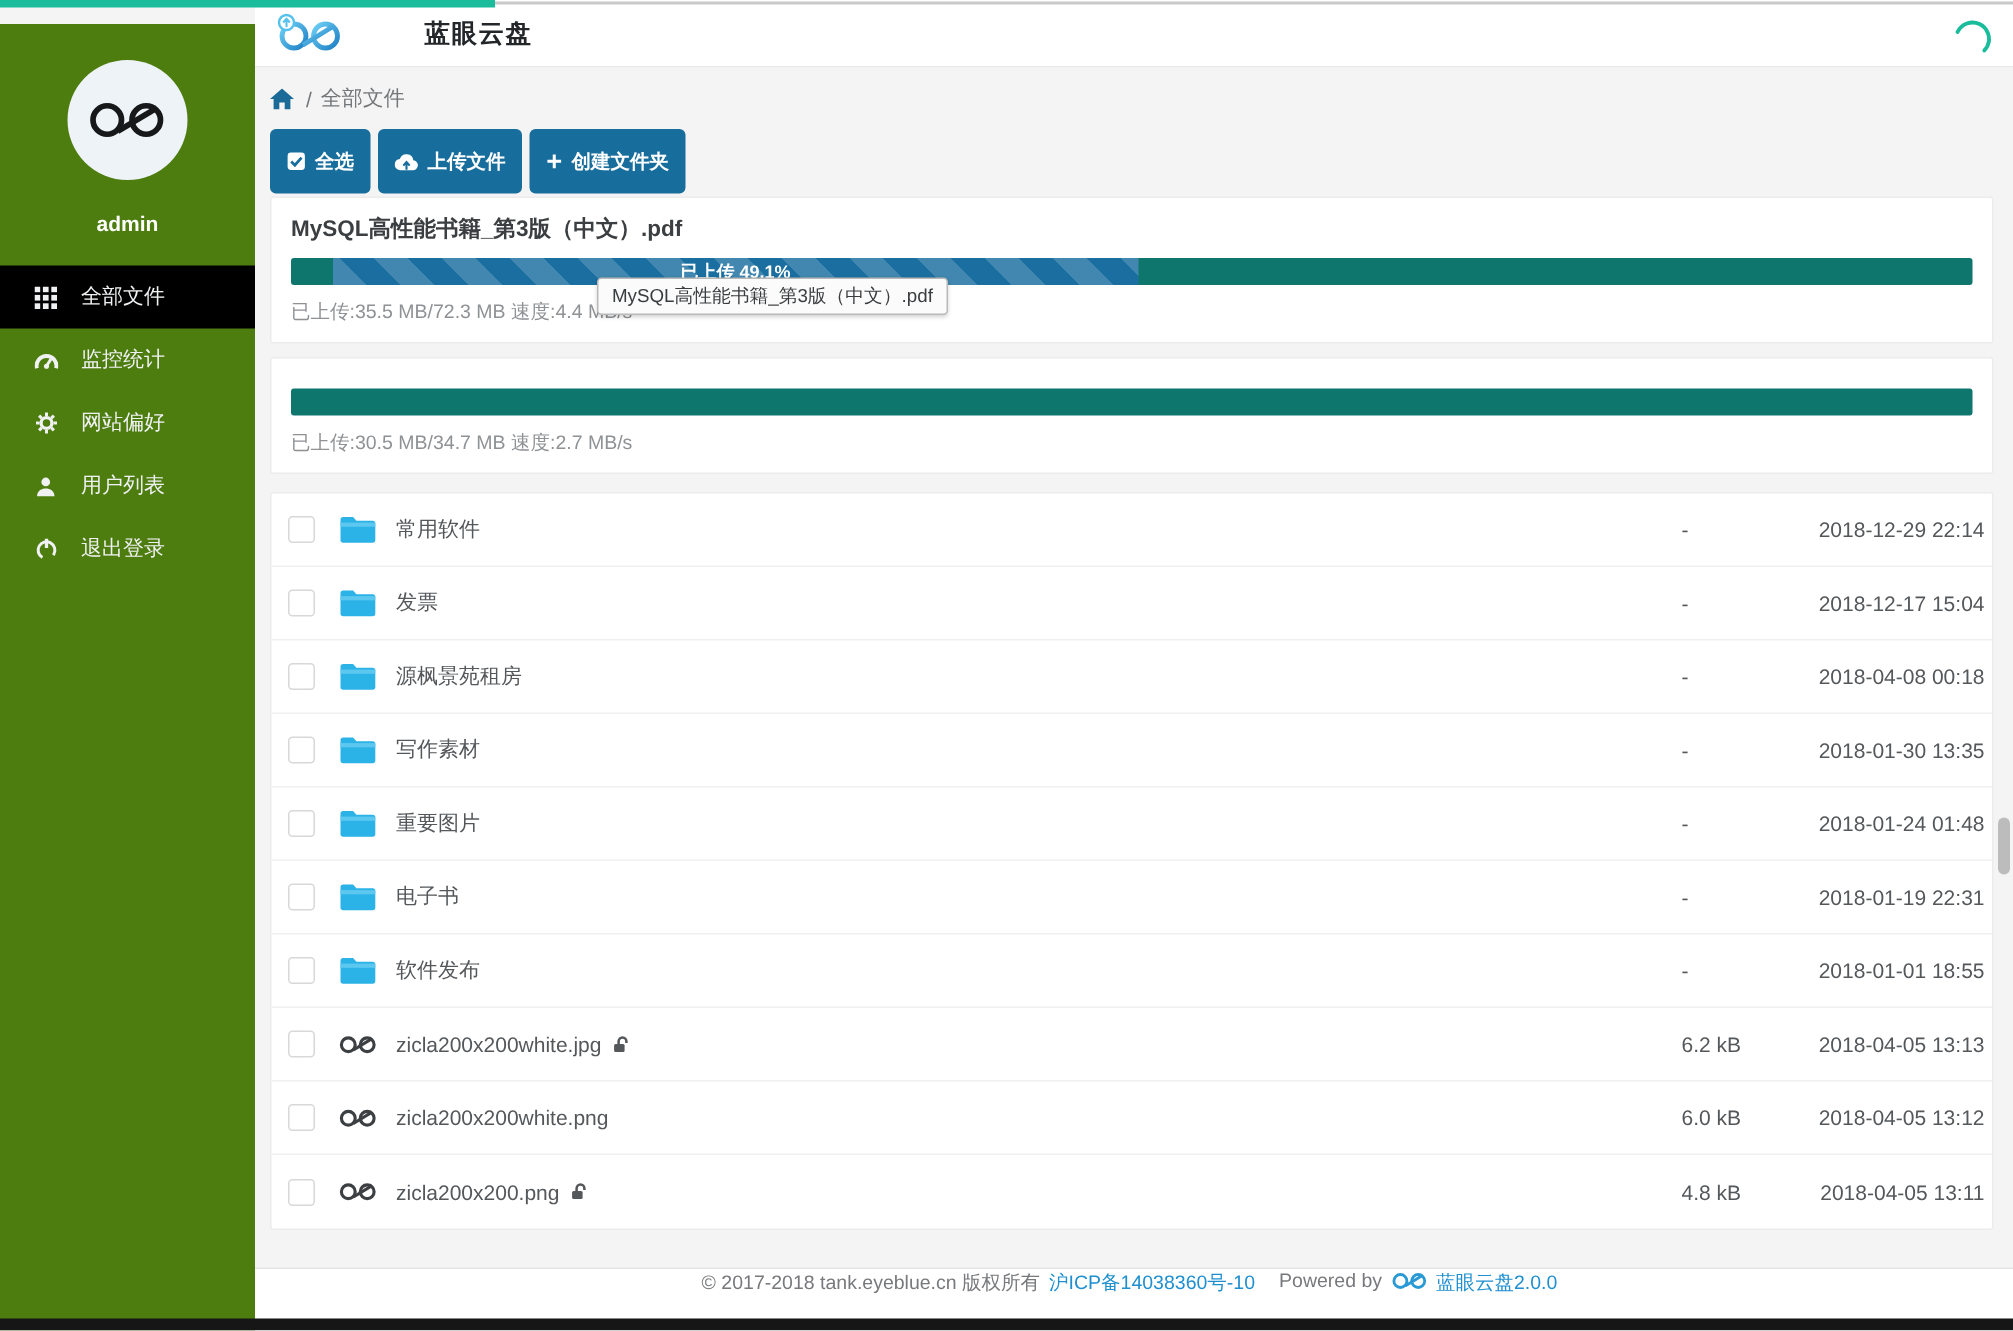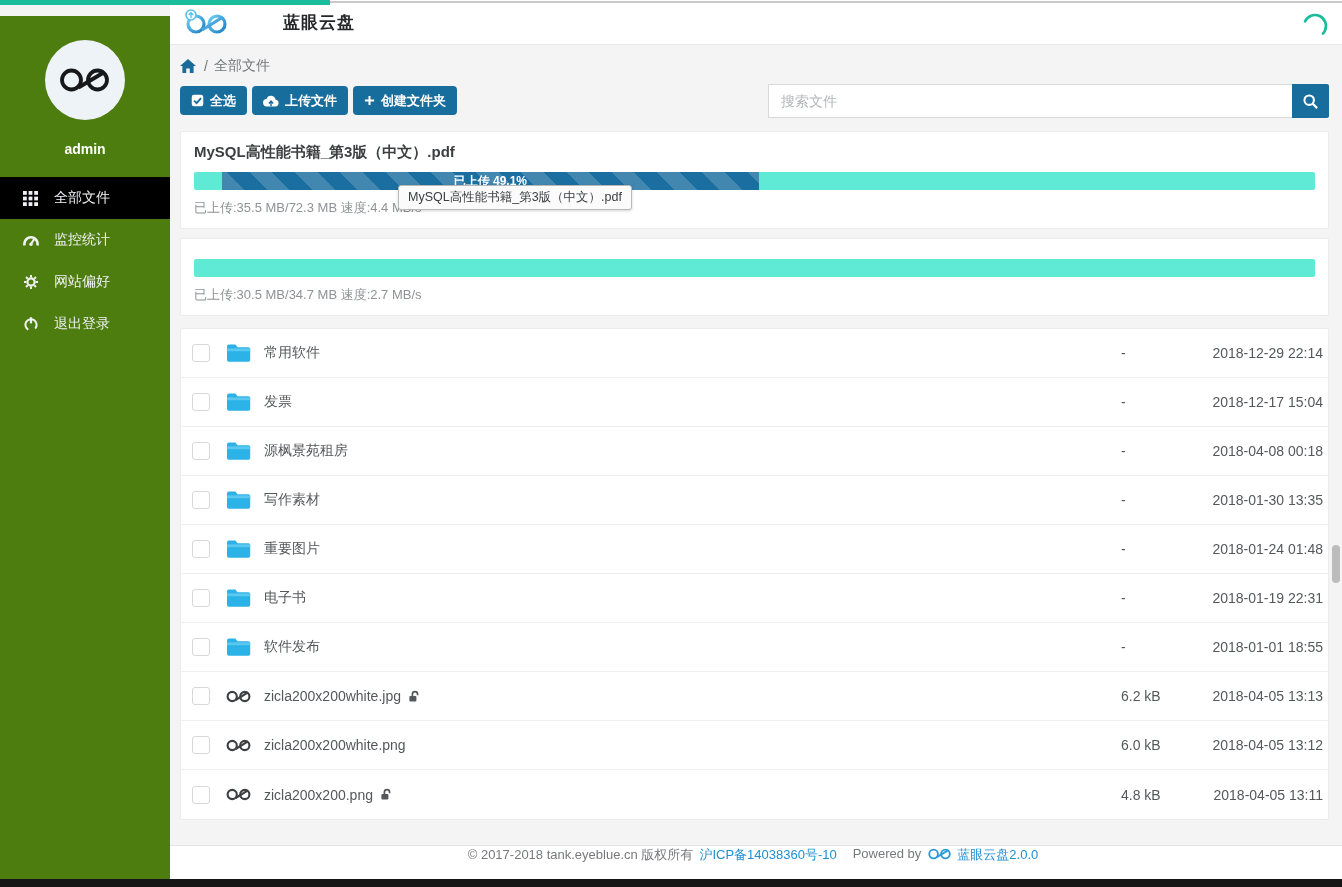--- a/index.html
+++ b/index.html
@@ -29,37 +29,37 @@
   #header { position:absolute; left:170px; top:0; width:1172px; height:45px; background:#ffffff;
             border-bottom:1px solid #e9e9e9; display:flex; align-items:center; padding-left:13px; z-index:5;gap:44px; }
   .brand-title { font-size:17px; font-weight:bold; color:#24272a; margin-left:10px; letter-spacing:1px; }
 
   
   #content { position:absolute; left:180px; top:57px; width:1149px; }
   .breadcrumb { display:flex; align-items:center; height:18px; font-size:14px; color:#73777a; }
   .breadcrumb .sep { margin:0 6px 0 8px; }
 
   .toolbar { display:flex; align-items:flex-start; margin-top:9px; height:34px; }
-  .btn { height:29px; margin-top:2px; background:#176d9c; color:#ffffff; border:none; border-radius:4px;
+  .btn { height:43px; margin-top:2px; background:#176d9c; color:#ffffff; border:none; border-radius:4px;
          font-family:"Liberation Sans",sans-serif; font-size:13px; font-weight:bold;
          display:flex; align-items:center; padding:0 11px; margin-right:5px; cursor:pointer; }
   .btn .bi { margin-right:6px; display:flex; align-items:center; }
   .searchwrap { margin-left:auto; display:flex; width:561px; }
   .searchwrap input { flex:1; height:34px; border:1px solid #d9d9d9; border-right:none; background:#fff;
          padding:0 12px; font-size:14px; color:#333; font-family:"Liberation Sans",sans-serif; outline:none; }
   .searchwrap input::placeholder { color:#b3b6b9; }
   .search-btn { width:37px; height:34px; background:#176d9c; border:none; border-radius:0 2px 2px 0;
          display:flex; align-items:center; justify-content:center; cursor:pointer; }
 
   
   .card { background:#ffffff; border:1px solid #ececec; border-radius:2px; }
   .upload-card { margin-top:13px; padding:11px 13px 13px 13px; position:relative; }
   .upload-card + .upload-card { margin-top:9px; }
   .up-title { font-size:15px; font-weight:bold; color:#3c3f41; height:20px; }
-  .bar-track { margin-top:9px; height:18px; background:#5eead4; border-radius:2px; overflow:hidden;padding-left:28px; }
+  .bar-track { margin-top:9px; height:18px; background:#0f766e; border-radius:2px; overflow:hidden;padding-left:28px; }
   .bar-fill { height:18px; background-color:#1b6fa0;
       background-image:repeating-linear-gradient(45deg, rgba(255,255,255,.17) 0 16px, rgba(0,0,0,0) 16px 32px);
       color:#fff; font-size:12px; font-weight:bold; line-height:18px; text-align:center; white-space:nowrap; }
   .up-detail { margin-top:9px; font-size:13px; color:#8f9295; height:16px; }
   .tooltip { position:absolute; left:217px; top:53px; background:#fbfbfb; border:1px solid #b9b9b9;
       border-radius:3px; padding:3px 9px; font-size:12.5px; color:#3a3d3f; white-space:nowrap;
       box-shadow:0 1px 3px rgba(0,0,0,.18); z-index:20; }
 
   
   .file-table { margin-top:12px; }
@@ -175,20 +175,29 @@
               <line x1="3.05" y1="12.95" x2="4.75" y2="11.25"></line>
                 <line x1="11.25" y1="4.75" x2="12.95" y2="3.05"></line>
             </g>
             <circle cx="8" cy="8" r="3.6" fill="none" stroke="#f0f1f3" stroke-width="2.2"></circle>
           </svg>
         </span>
         <span>网站偏好</span>
       </div>
       <div class="menu-item">
         <span class="mi">
+          <svg width="15" height="15" viewBox="0 0 16 16">
+            <circle cx="8" cy="4.6" r="3.1" fill="#f0f1f3"></circle>
+            <path d="M1.8,14.8 C1.8,10.9 5,9.3 8,9.3 C11,9.3 14.2,10.9 14.2,14.8 Z" fill="#f0f1f3"></path>
+          </svg>
+        </span>
+        <span>用户列表</span>
+      </div>
+      <div class="menu-item">
+        <span class="mi">
           <svg width="16" height="16" viewBox="0 0 16 16">
             <circle cx="8" cy="8.8" r="5.6" fill="none" stroke="#f0f1f3" stroke-width="2" stroke-dasharray="27 8.2" transform="rotate(119 8 8.8)"></circle>
             <line x1="8" y1="1.2" x2="8" y2="7.4" stroke="#f0f1f3" stroke-width="2.2"></line>
           </svg>
         </span>
         <span>退出登录</span>
       </div>
     </div>
   </div>
 
@@ -225,31 +234,20 @@
       </button>
       <button class="btn">
         <span class="bi">
           <svg width="11" height="11" viewBox="0 0 12 12">
             <path d="M6,1 V11 M1,6 H11" stroke="#ffffff" stroke-width="2.2"></path>
           </svg>
         </span>
         <span>创建文件夹</span>
       </button>
 
-      <div class="searchwrap">
-        <input type="text" placeholder="搜索文件" style="">
-        <button class="search-btn">
-          <span style="display:flex;">
-            <svg width="17" height="17" viewBox="0 0 18 18">
-              <circle cx="7.6" cy="7.6" r="5" fill="none" stroke="#ffffff" stroke-width="2.2"></circle>
-              <line x1="11.4" y1="11.4" x2="16" y2="16" stroke="#ffffff" stroke-width="2.4"></line>
-            </svg>
-          </span>
-        </button>
-      </div>
     </div>
 
     <div id="uploads">
         <div class="card upload-card">
     <div class="up-title">MySQL高性能书籍_第3版（中文）.pdf</div>
     <div class="bar-track">
       <div class="bar-fill" style="width: 49.1%;">
         <span>已上传 49.1%</span>
       </div>
     </div>

